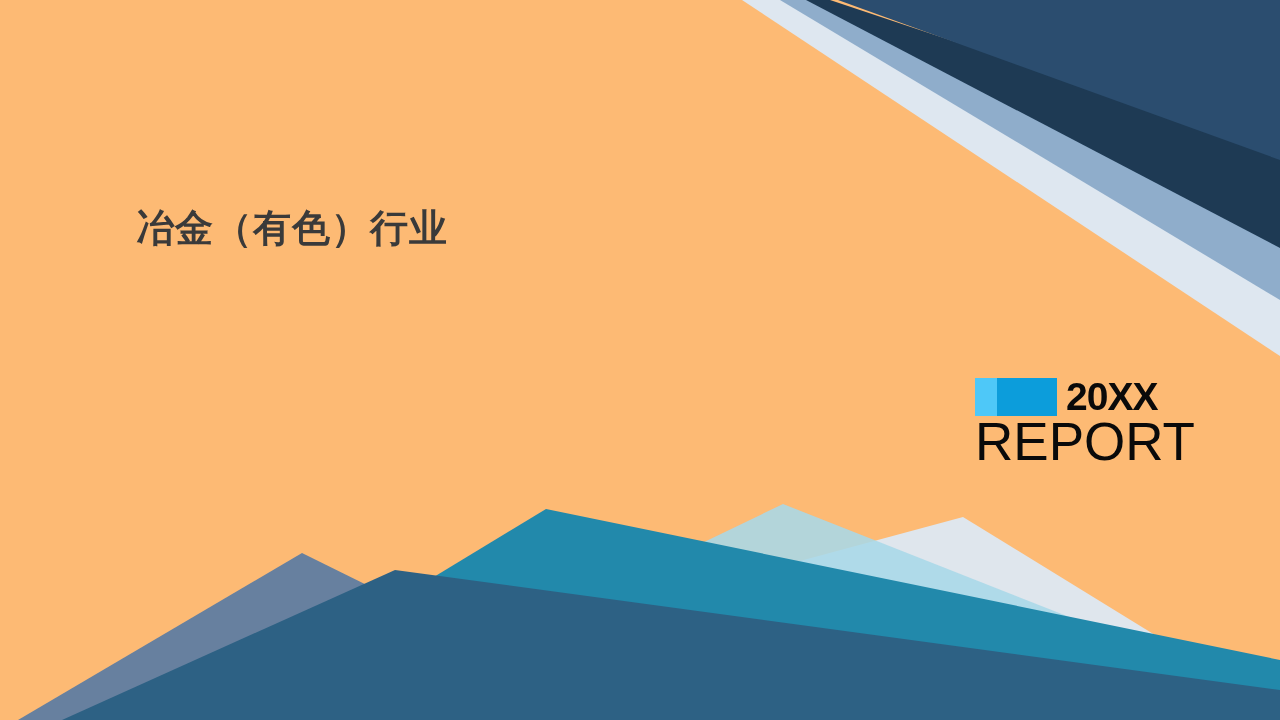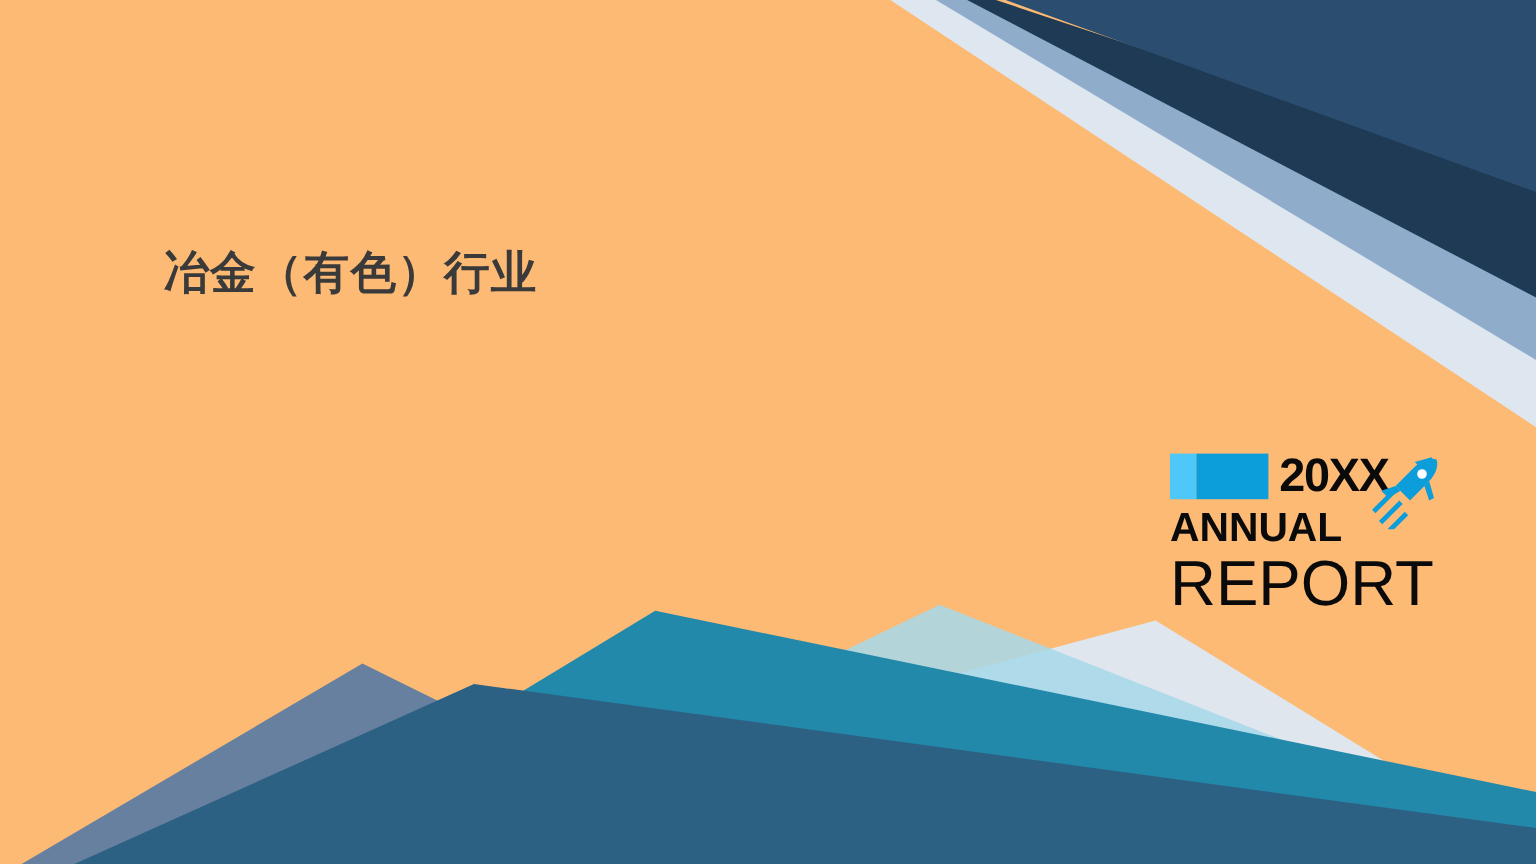--- a/index.html
+++ b/index.html
@@ -121,39 +121,17 @@
   <div id="logo-block">
 
     <div id="logo-row-top">
       <div id="logo-bar">
         <div id="logo-bar-light"></div>
         <div id="logo-bar-dark"></div>
       </div>
       <div id="logo-year">20XX</div>
     </div>
 
-    <div id="logo-row-mid">
-      <div id="logo-annual">ANNUAL</div>
-
-      <svg id="logo-rocket" viewBox="0 0 66 66">
-        <g fill="#0C9DDB">
-
-          <path d="M30 36 L24 30 L40 14 C46 8 54 6 58 8 C60 12 58 20 52 26 L36 42 Z"></path>
-
-          <circle cx="46" cy="20" r="4" fill="#FFFFFF"></circle>
-
-          <path d="M40 10 L54 6 L56 10 L44 14 Z"></path>
-
-          <path d="M52 26 L56 40 L52 42 L48 30 Z"></path>
-
-          <path d="M24 30 L12 34 L18 40 L28 34 Z"></path>
-
-          <rect x="2" y="40" width="26" height="4" transform="rotate(-45 15 42)"></rect>
-          <rect x="8" y="50" width="24" height="4" transform="rotate(-45 20 52)"></rect>
-          <rect x="16" y="58" width="20" height="4" transform="rotate(-45 26 60)"></rect>
-        </g>
-      </svg>
-    </div>
 
     <div id="logo-report">REPORT</div>
   </div>
 
 </div>
 
 </body></html>

